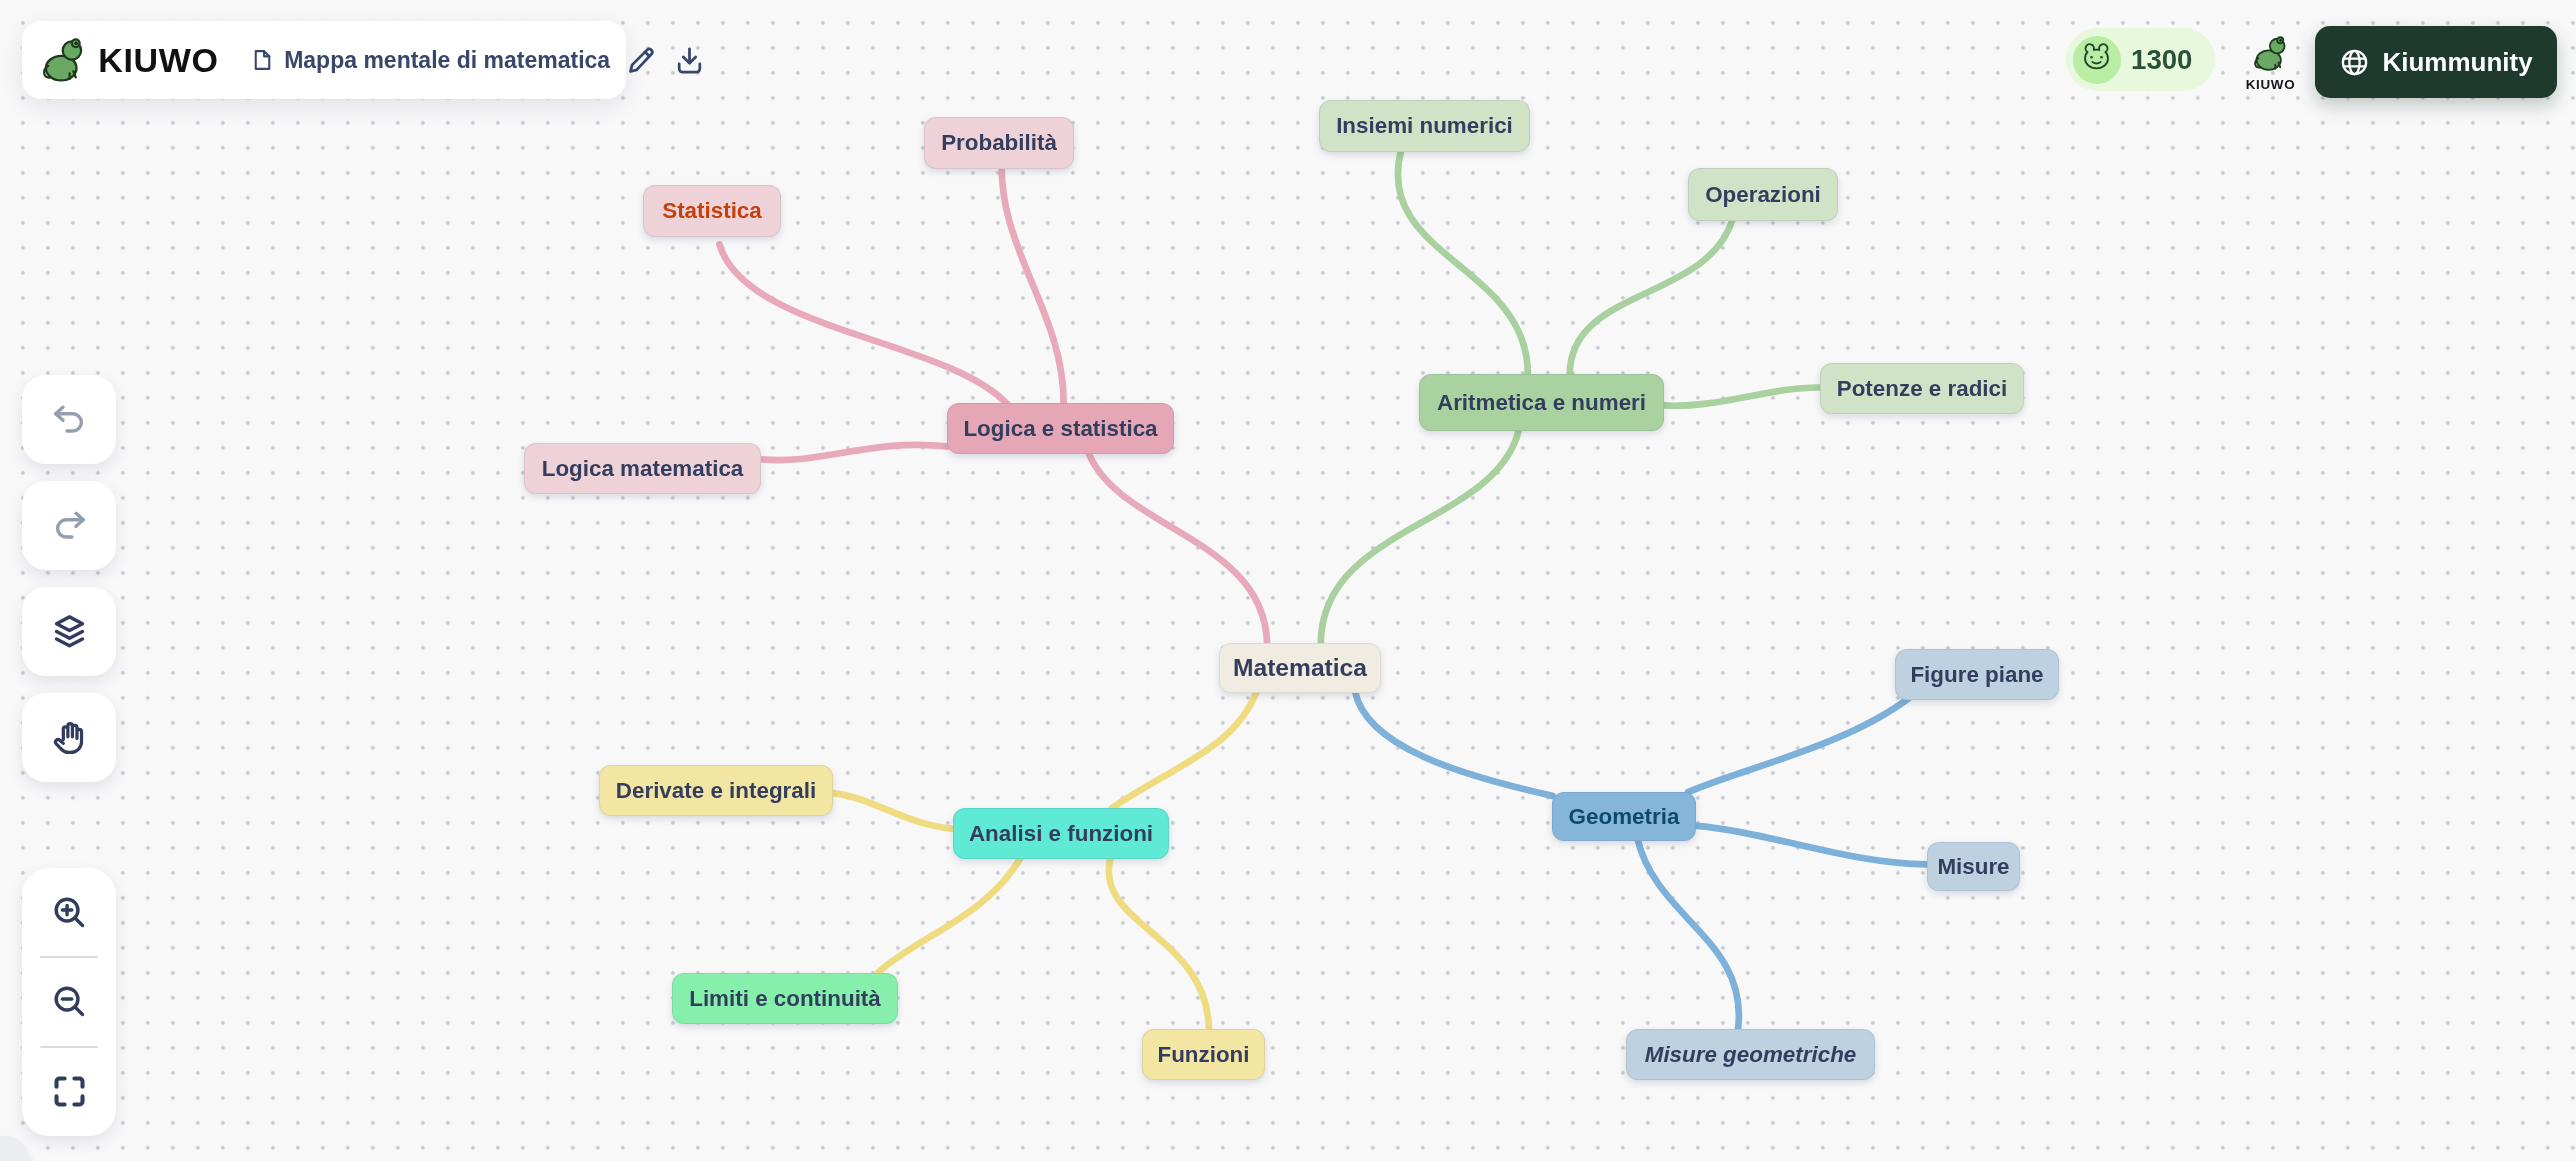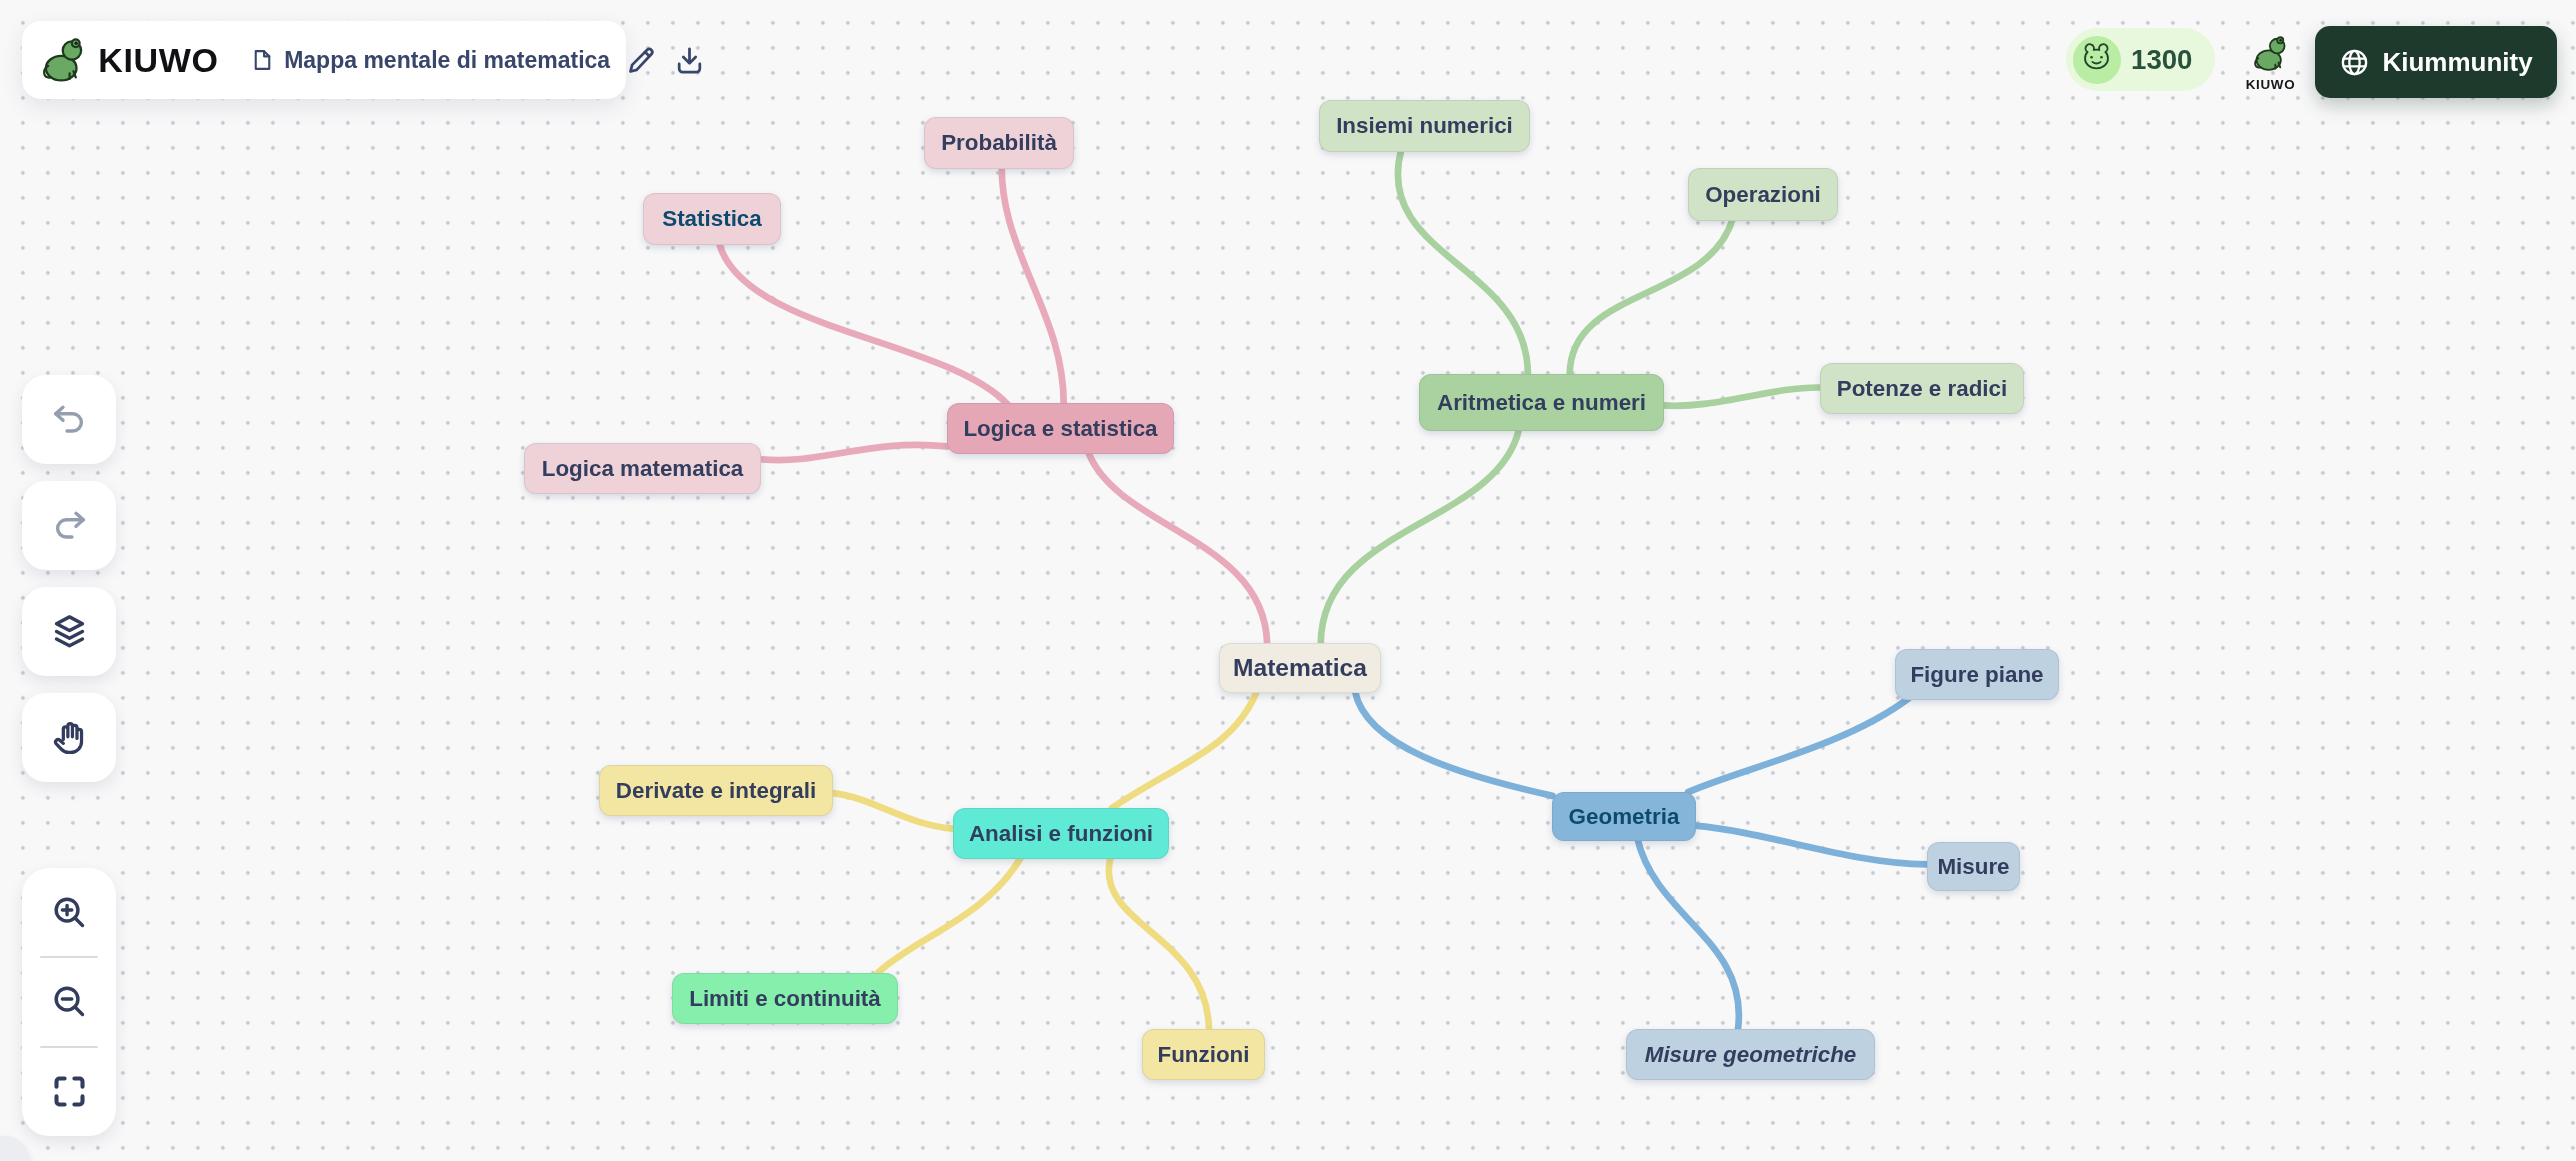--- a/index.html
+++ b/index.html
@@ -85,21 +85,21 @@
     <path d="M 1686 928 C 1655 1005 1580 1025 1492 1084" fill="none" stroke="#f0dc80" stroke-width="9" stroke-linecap="round"></path>
     <path d="M 1115 1064 C 1172 1070 1212 1106 1278 1112" fill="none" stroke="#f0dc80" stroke-width="9" stroke-linecap="round"></path>
     <path d="M 1370 1150 C 1322 1232 1232 1256 1178 1305" fill="none" stroke="#f0dc80" stroke-width="9" stroke-linecap="round"></path>
     <path d="M 1490 1150 C 1466 1242 1618 1252 1622 1380" fill="none" stroke="#f0dc80" stroke-width="9" stroke-linecap="round"></path>
   </svg>
 
 <div id="canvas">
     <div class="node root" style="left: 1219px; top: 643px; width: 160px; height: 48px; background: rgb(241, 236, 225); color: rgb(51, 61, 94);">Matematica</div>
     <div class="node branch" style="left: 947px; top: 403px; width: 225px; height: 49px; background: rgb(229, 166, 182); color: rgb(51, 61, 94);">Logica e statistica</div>
     <div class="node leaf" style="left: 924px; top: 100px; width: 148px; height: 50px; background: rgb(238, 210, 216); color: rgb(51, 61, 94); margin-top: 17px;">Probabilità</div>
-    <div class="node leaf" style="left: 643px; top: 193px; width: 136px; height: 50px; background: rgb(238, 210, 216); color: #0c4a6e;">Statistica</div>
+    <div class="node leaf" style="left: 643px; top: 185px; width: 136px; height: 50px; background: rgb(238, 210, 216); color: #c2410c;">Statistica</div>
     <div class="node leaf" style="left: 524px; top: 443px; width: 235px; height: 49px; background: rgb(238, 210, 216); color: rgb(51, 61, 94);">Logica matematica</div>
     <div class="node branch" style="left: 1419px; top: 374px; width: 243px; height: 55px; background: rgb(169, 210, 160); color: rgb(51, 61, 94);">Aritmetica e numeri</div>
     <div class="node leaf" style="left: 1319px; top: 100px; width: 209px; height: 50px; background: rgb(209, 227, 198); color: rgb(51, 61, 94);">Insiemi numerici</div>
     <div class="node leaf" style="left: 1688px; top: 168px; width: 148px; height: 51px; background: rgb(209, 227, 198); color: rgb(51, 61, 94); border-radius: 12px;">Operazioni</div>
     <div class="node leaf" style="left: 1820px; top: 363px; width: 202px; height: 49px; background: rgb(209, 227, 198); color: rgb(51, 61, 94);">Potenze e radici</div>
     <div class="node branch" style="left: 1552px; top: 792px; width: 142px; height: 47px; background: rgb(133, 182, 218); color: #0c4a6e;">Geometria</div>
     <div class="node leaf" style="left: 1895px; top: 649px; width: 162px; height: 49px; background: rgb(190, 209, 225); color: rgb(51, 61, 94);">Figure piane</div>
     <div class="node leaf" style="left: 1927px; top: 842px; width: 91px; height: 47px; background: rgb(190, 209, 225); color: rgb(51, 61, 94);">Misure</div>
     <div class="node leaf" style="left: 1626px; top: 1029px; width: 247px; height: 49px; background: rgb(190, 209, 225); color: rgb(51, 61, 94); font-style: italic;">Misure geometriche</div>
     <div class="node branch" style="left: 953px; top: 808px; width: 214px; height: 49px; background: #5eead4; color: rgb(51, 61, 94);">Analisi e funzioni</div>

